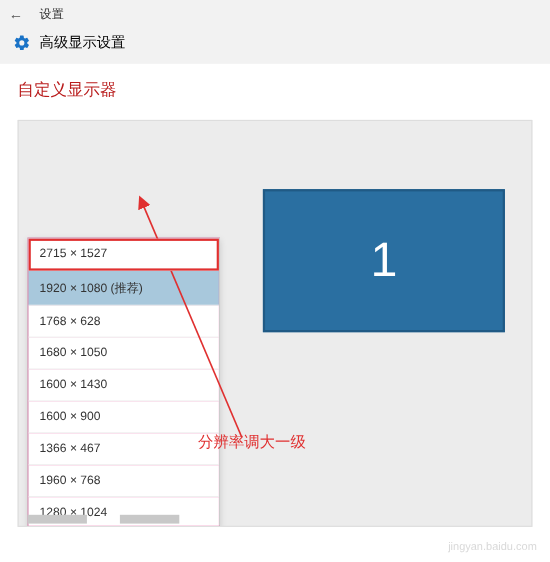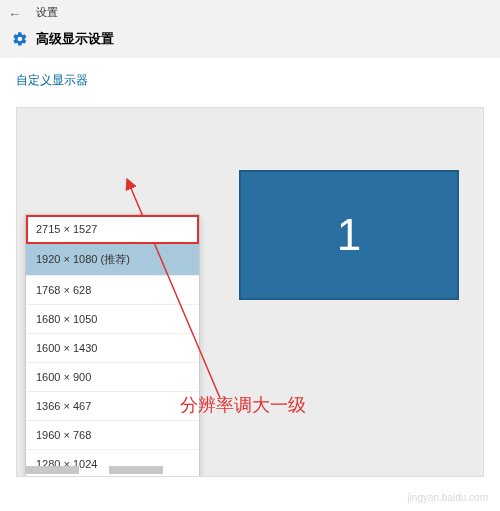--- a/index.html
+++ b/index.html
@@ -31,33 +31,33 @@
       align-items: center;
       padding: 6px 12px 10px 12px;
     }
     .gear-icon {
       width: 16px;
       height: 16px;
       margin-right: 8px;
     }
     .header-title {
       font-size: 13px;
-      font-weight: bold;
+      font-weight: normal;
       color: #000;
     }
     .content {
       background: #fff;
       margin: 0;
       padding: 14px 16px 0 16px;
       height: 455px;
       position: relative;
     }
     .section-title {
-      font-size: 12px;
-      color: #0369a1;
+      font-size: 15px;
+      color: #b91c1c;
       margin-bottom: 18px;
     }
     .display-area {
       background: #ececec;
       border: 1px solid #ddd;
       height: 370px;
       position: relative;
       overflow: hidden;
     }
     .monitor {
@@ -117,21 +117,21 @@
       height: 8px;
       background: #c8c8c8;
     }
     .annotation-arrow {
       position: absolute;
       pointer-events: none;
     }
     .annotation-text {
       position: absolute;
       color: #e03030;
-      font-size: 18px;
+      font-size: 14px;
       pointer-events: none;
     }
     .watermark {
       position: absolute;
       bottom: 8px;
       right: 12px;
       color: rgba(180,180,180,0.5);
       font-size: 10px;
     }
   </style>

